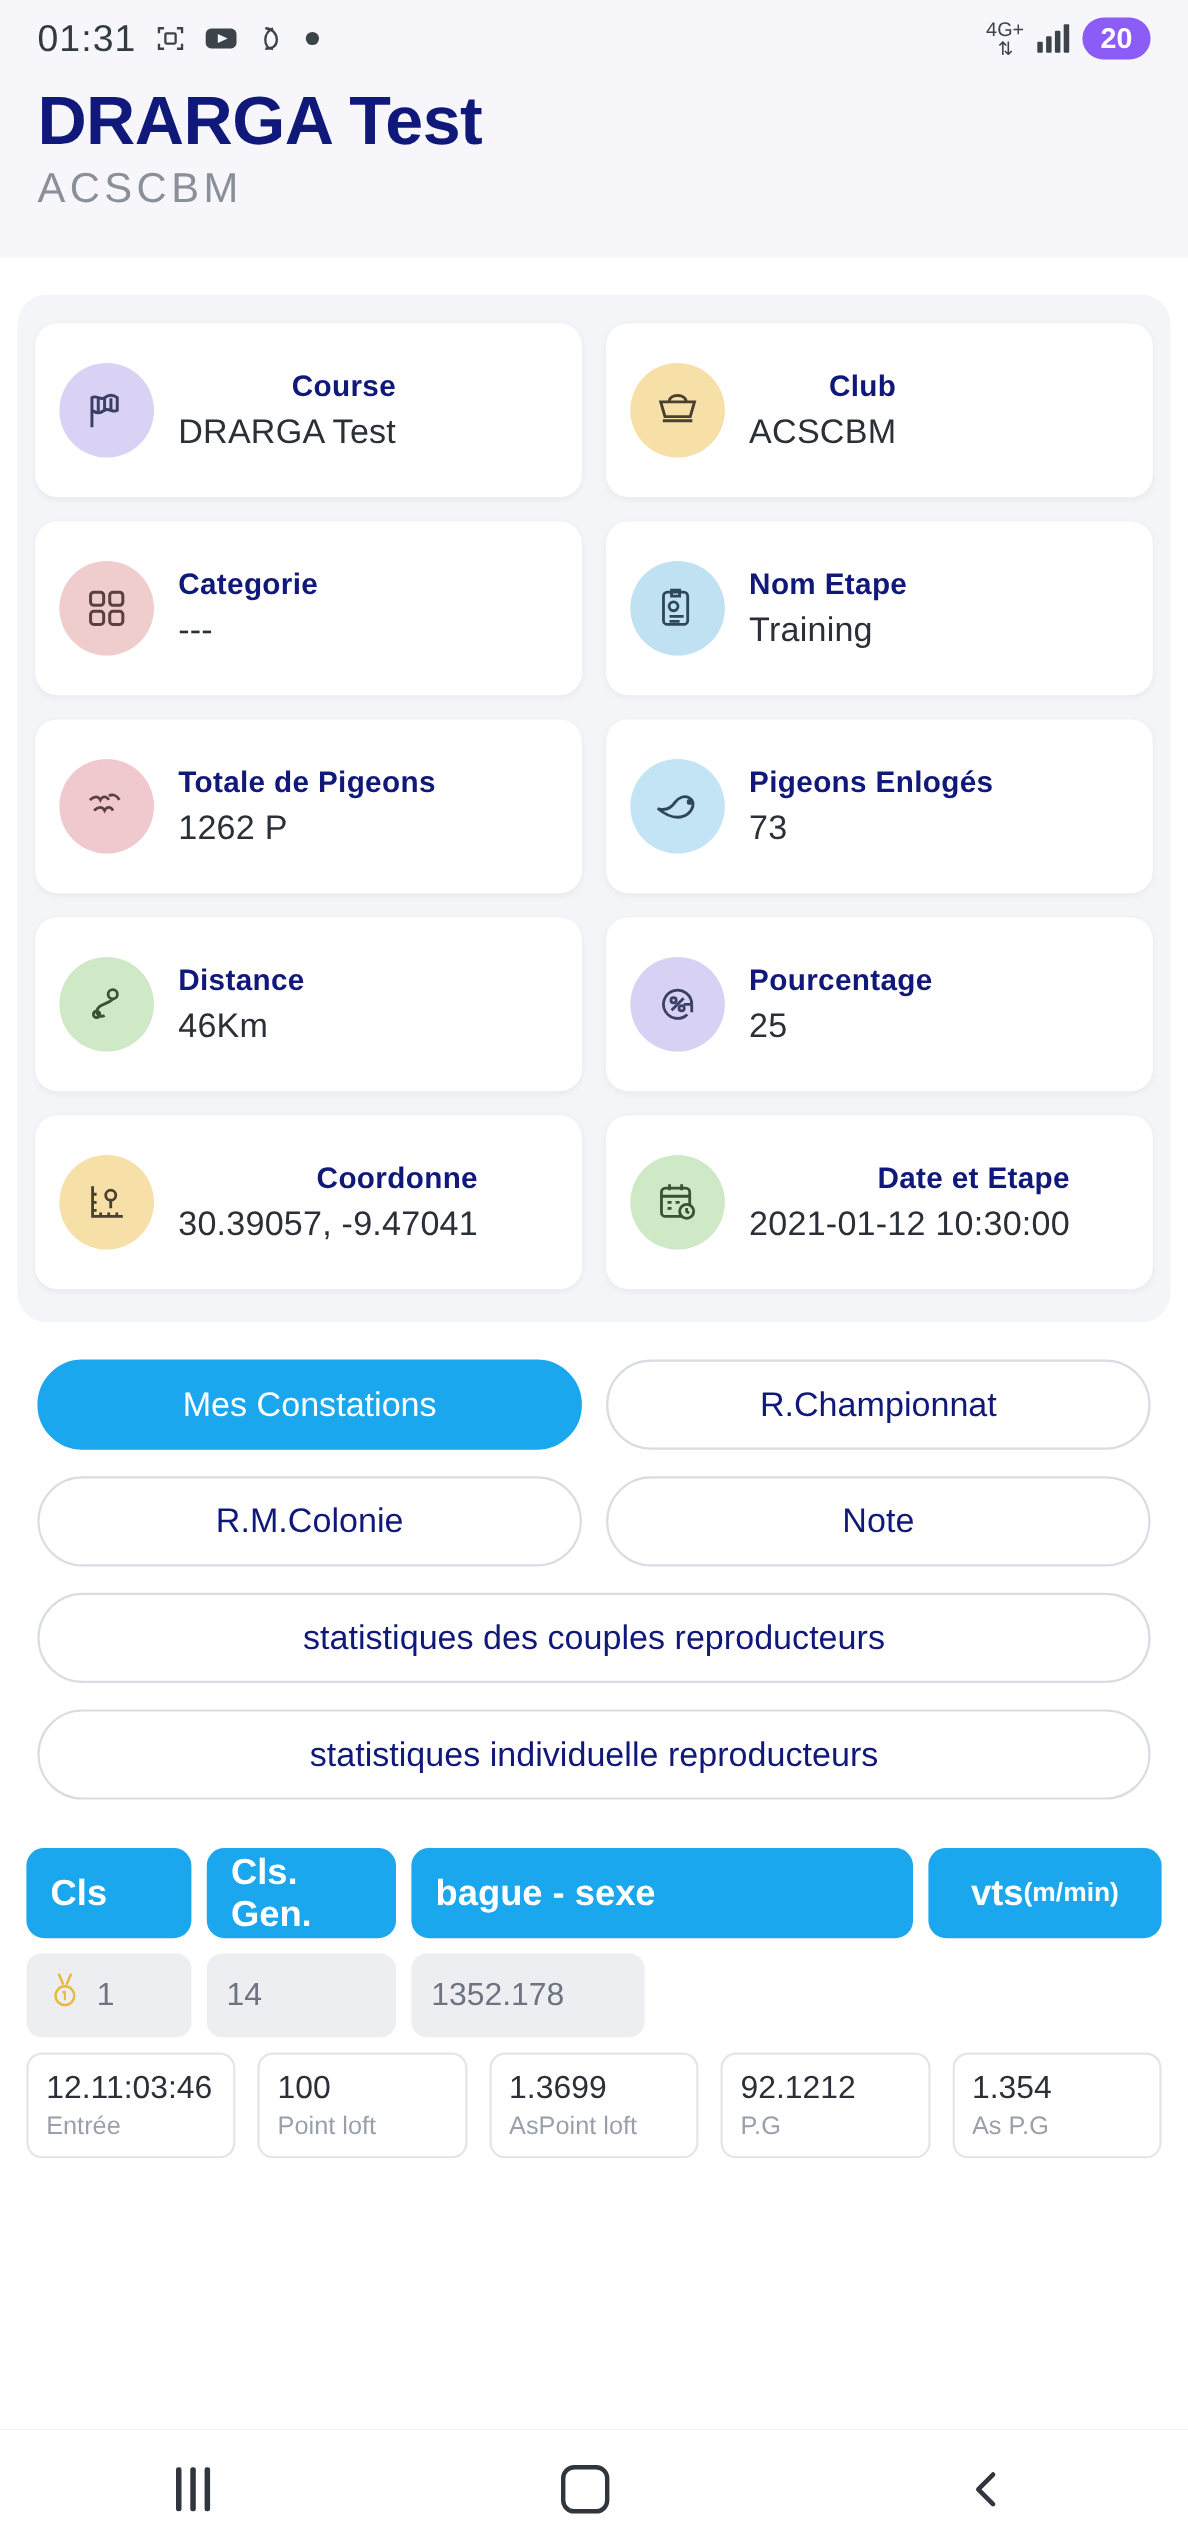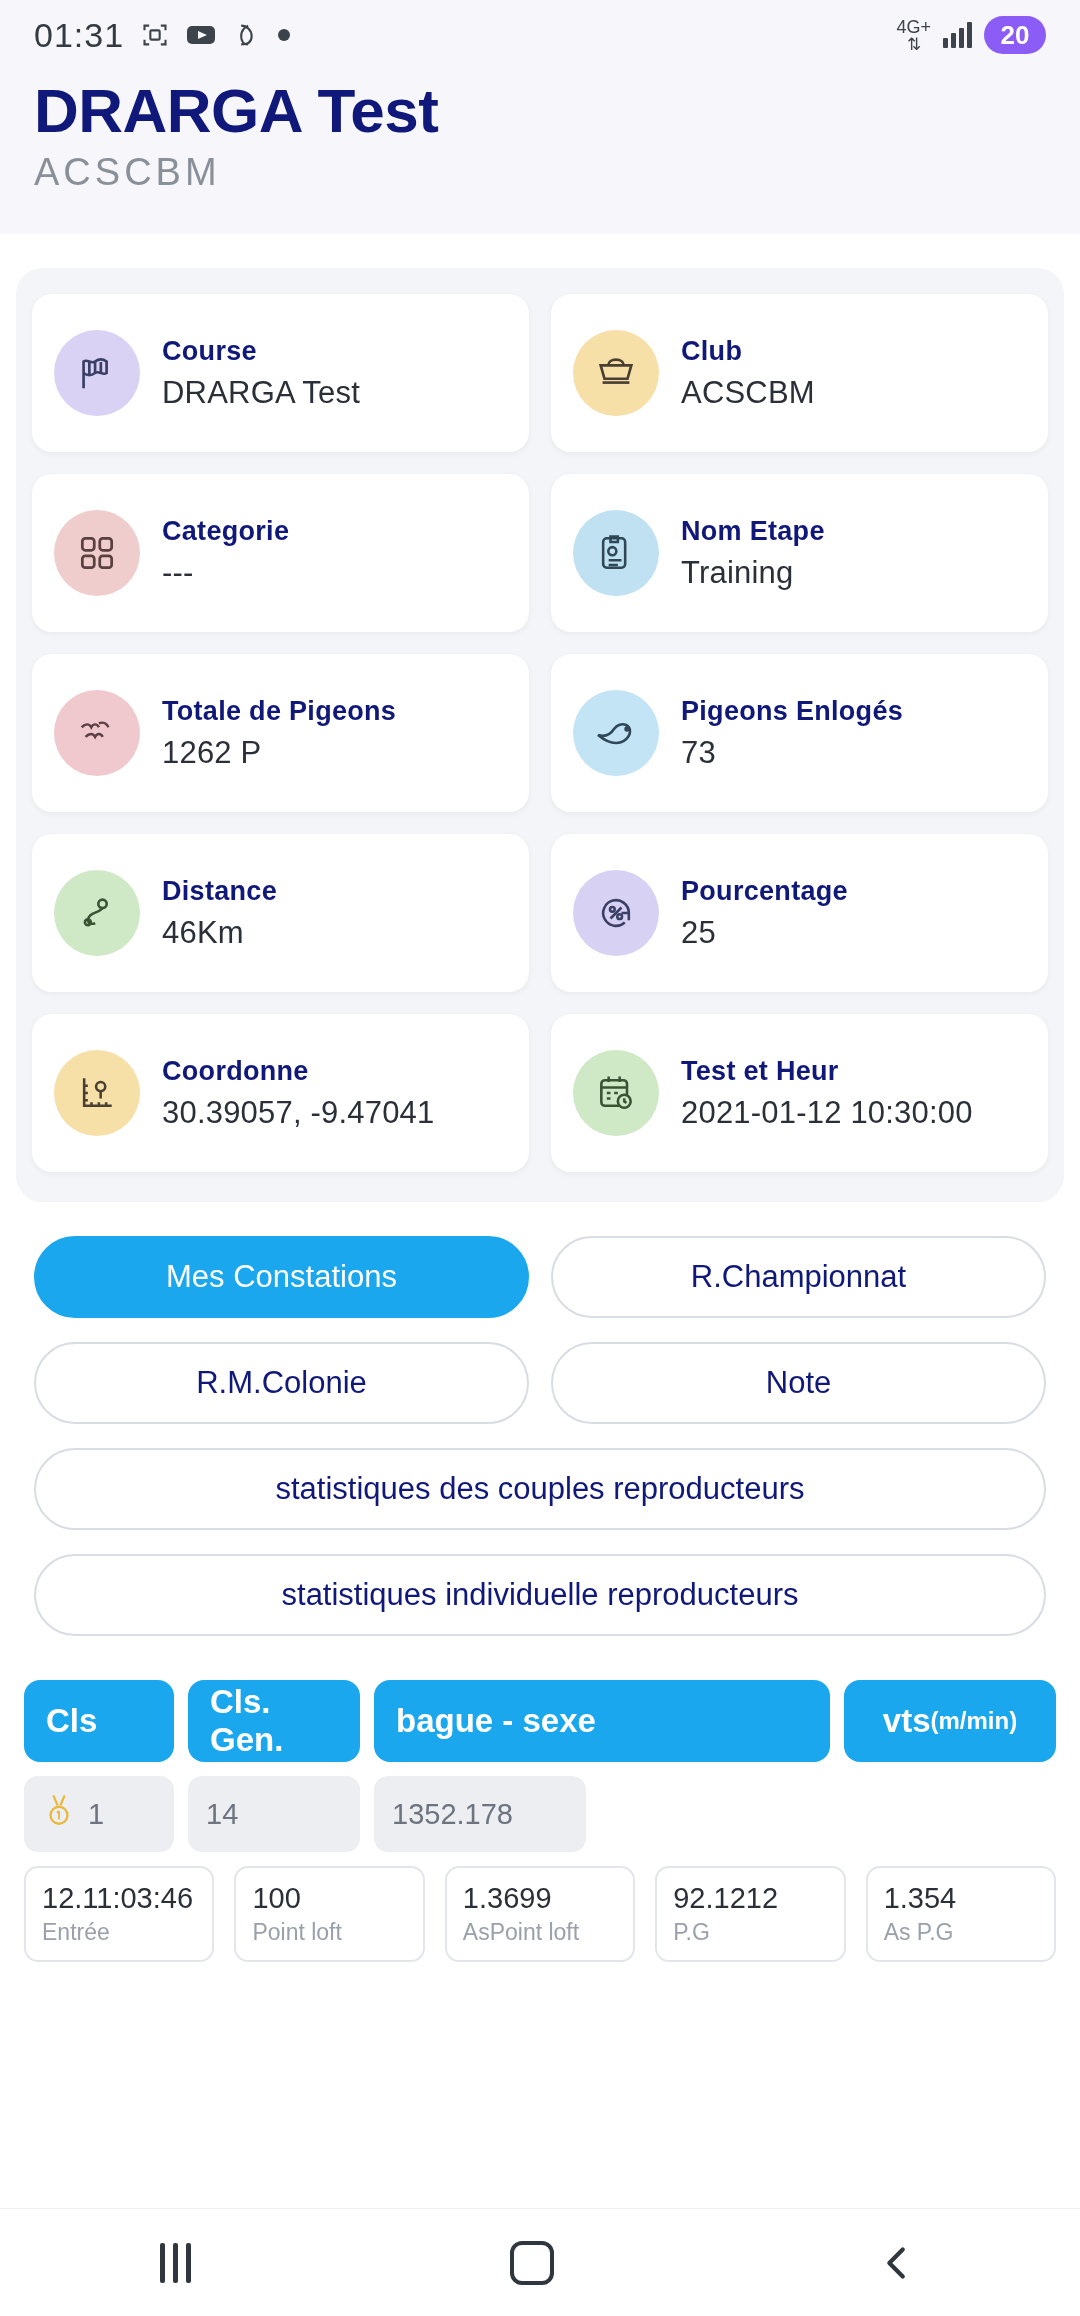--- a/index.html
+++ b/index.html
@@ -100,20 +100,21 @@
     flex: 0 0 86px;
     display: flex; align-items: center; justify-content: center;
   }
   .card .texts { overflow: hidden; }
   .card .lbl {
     font-size: 27px;
     color: #10197a;
     font-weight: bold;
     white-space: nowrap;
     letter-spacing: 0.3px;
+    text-align: right;
   }
   .card .val {
     font-size: 31px;
     color: #2b3038;
     margin-top: 8px;
     white-space: nowrap;
     letter-spacing: 0.2px;
   }
 
   
@@ -183,20 +184,21 @@
     color: #6d7480;
   }
   .cell.medal { gap: 12px; }
   .cell.bague { color: #ef5f8e; }
   .cell.vts { justify-content: flex-start; }
 
   .res-sub {
     display: flex;
     gap: 20px;
     margin-top: 14px;
+    justify-content: flex-end;
   }
   .res-sub .scell {
     border: 2px solid #e2e5ea;
     border-radius: 14px;
     background: #ffffff;
     padding: 14px 16px;
     flex: 1 1 0;
     min-width: 0;
   }
   .res-sub .sv {
@@ -413,21 +415,21 @@
         <div class="circle" style="background:#cfe9c6">
           <svg width="44" height="44" viewBox="0 0 24 24" fill="none" stroke="#3a5334" stroke-width="1.4">
             <rect x="4" y="5" width="14" height="14" rx="2"></rect>
             <path d="M4 9h14M8 3v3M14 3v3"></path>
             <path d="M7 12h2M11 12h2M7 15h2"></path>
             <circle cx="16.5" cy="16.5" r="3.5" fill="#cfe9c6"></circle>
             <path d="M16.5 14.8v1.8l1.2.8"></path>
           </svg>
         </div>
         <div class="texts">
-          <div class="lbl">Test et Heur</div>
+          <div class="lbl">Date et Etape</div>
           <div class="val">2021-01-12 10:30:00</div>
         </div>
       </div>
 
     </div>
   </div>
 
   <div class="tabs">
     <div class="tab active">Mes Constations</div>
     <div class="tab">R.Championnat</div>

